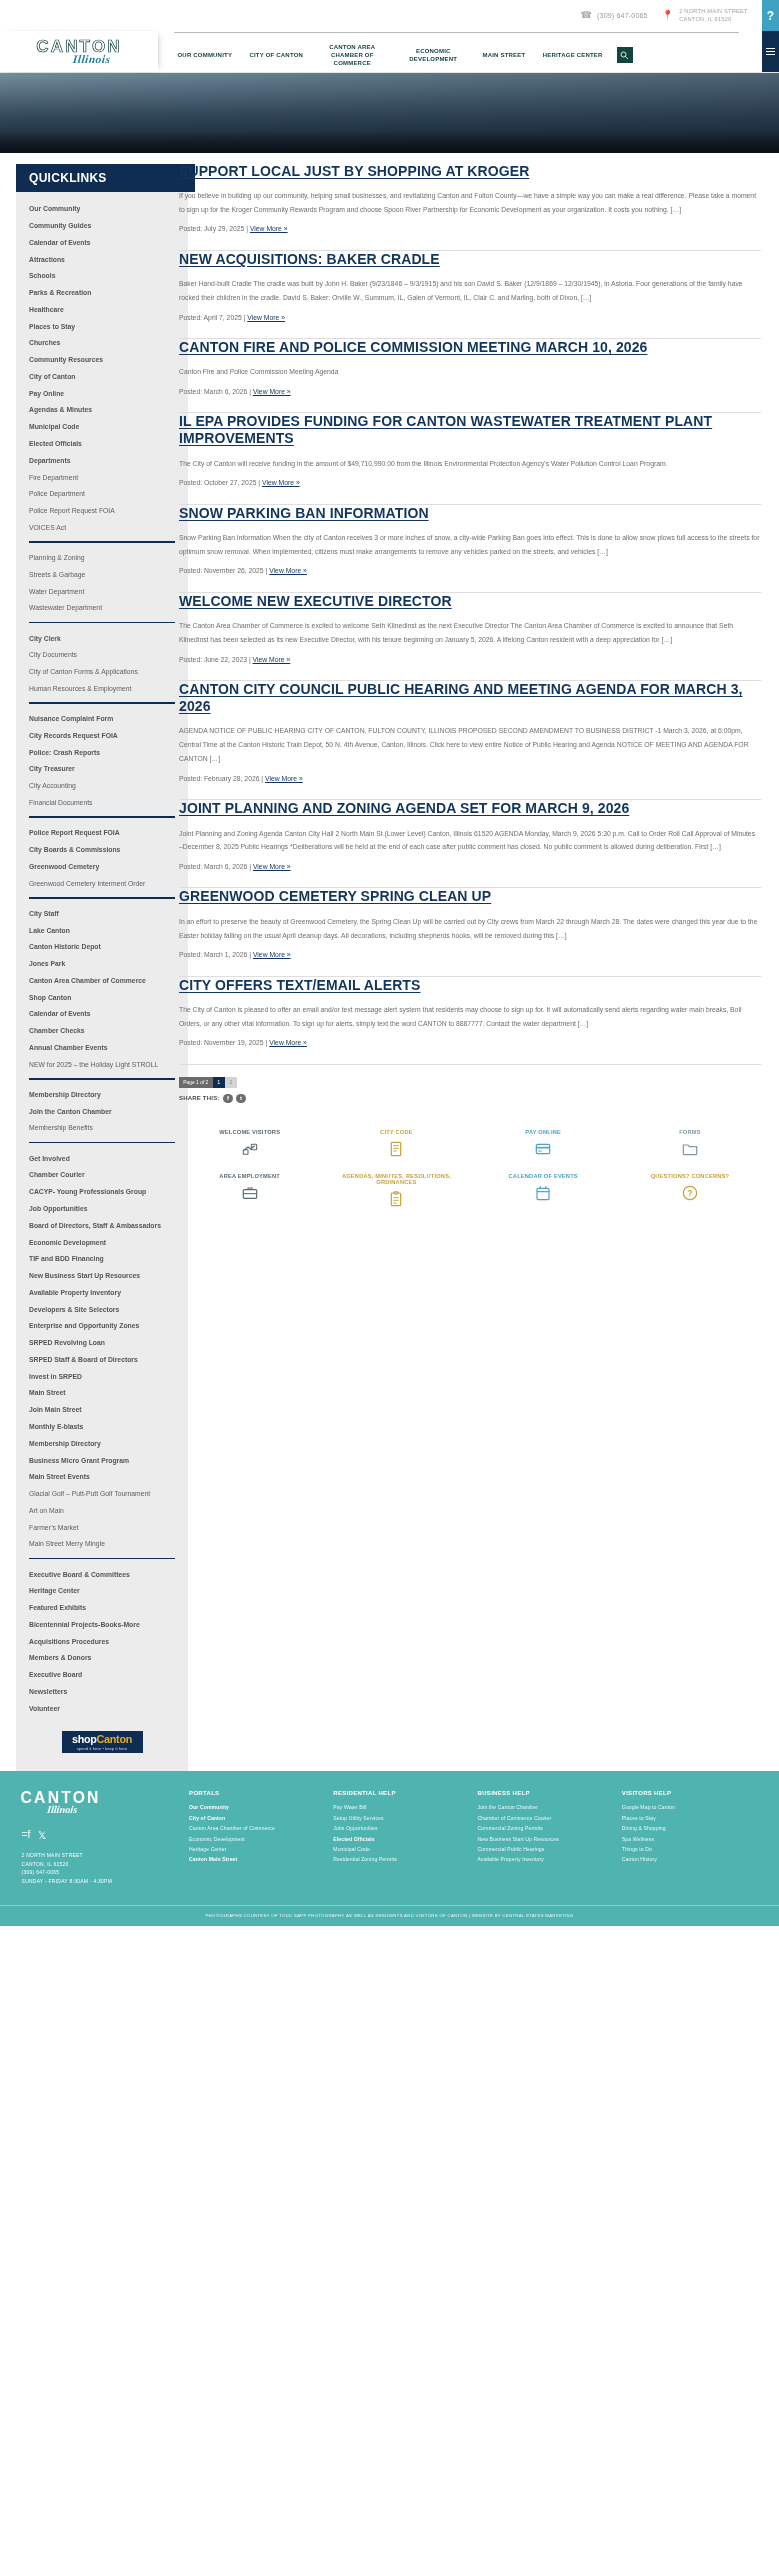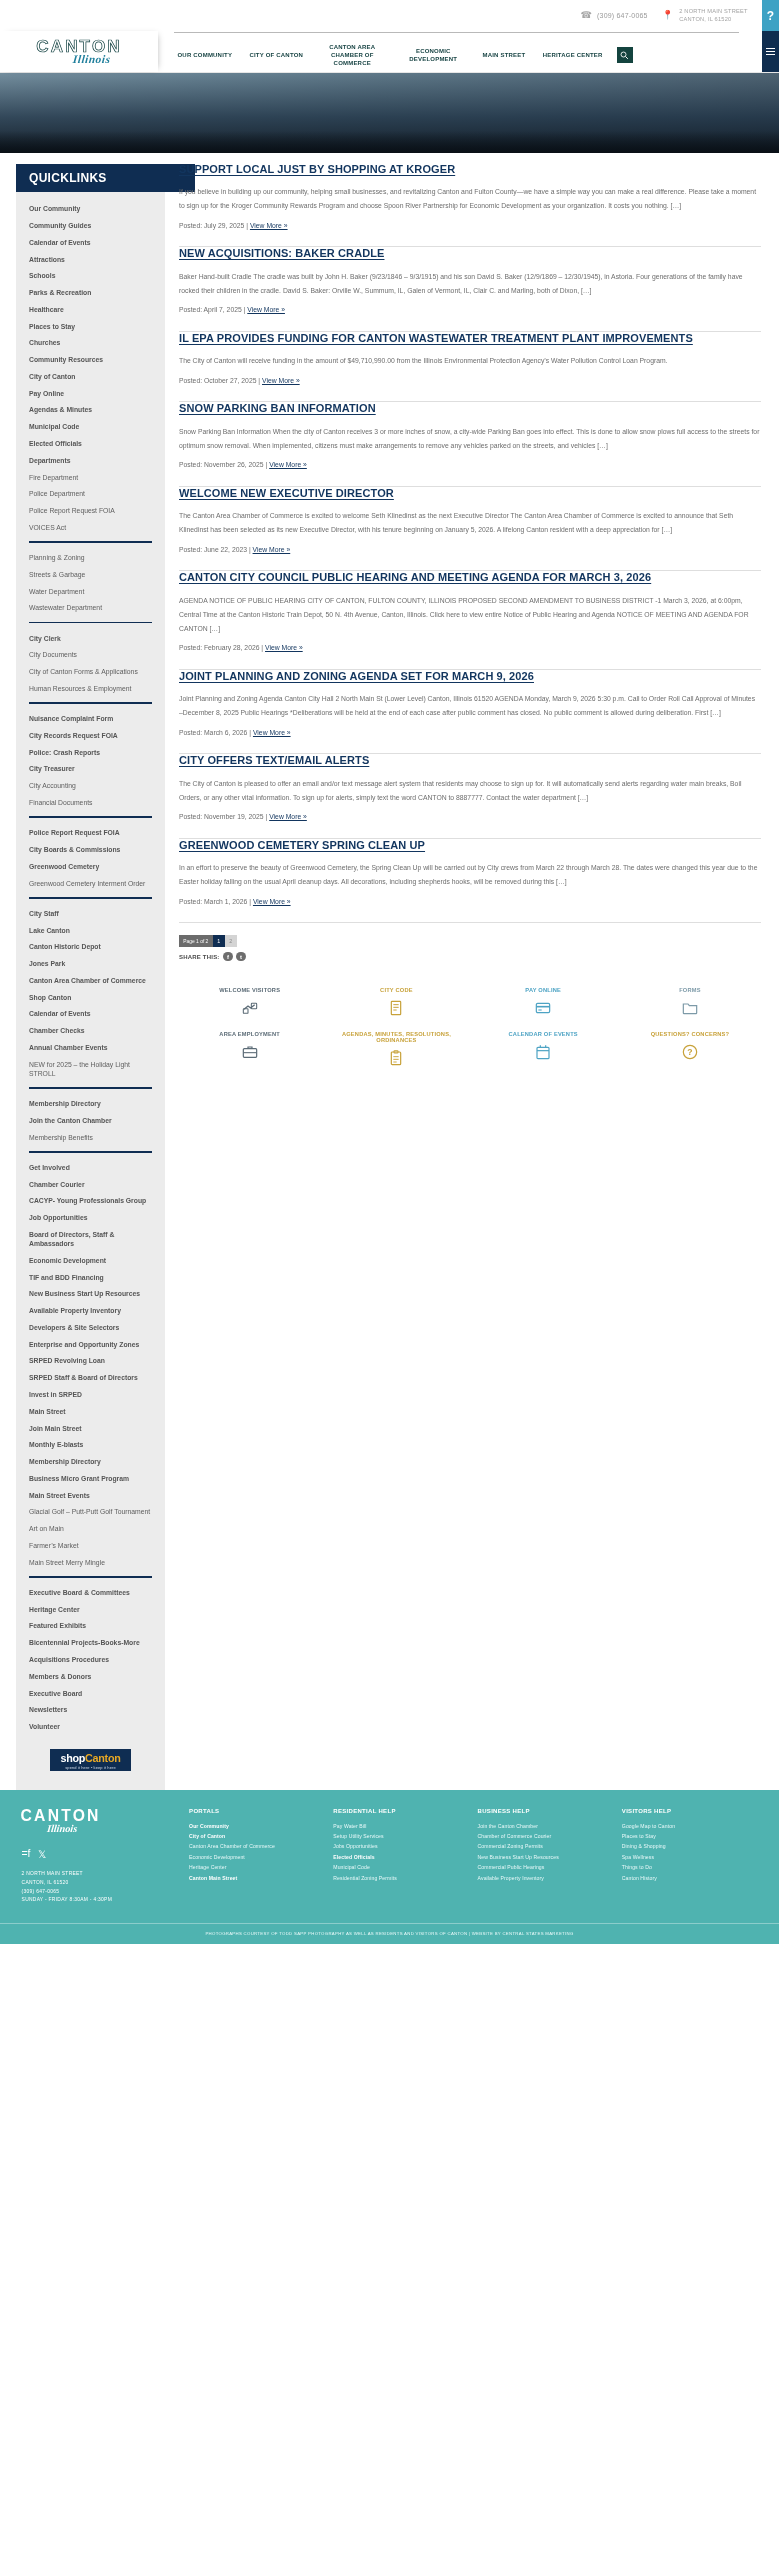--- a/index.html
+++ b/index.html
@@ -89,21 +89,21 @@
   
   .page { display: flex; align-items: flex-start; background: #fff; }
 
   
   .sidebar { width: 166px; flex: 0 0 166px; padding: 10.8px 0 0 16px; }
   .ql-head {
     background: #0f2d52; color: #fff;
     font-size: 12px; font-weight: 700; letter-spacing: 0.3px;
     padding: 7px 0 7px 13px; width: 179px;
   }
-  .ql-body { background: #ececec; width: 149px; padding: 8.7px 0 18.4px 0; }
+  .ql-body { background: #ececec; width: 172px; padding: 8.7px 0 18.4px 0; }
   .ql-link {
     display: block; padding: 3.8px 10.8px 3.8px 13px;
     font-size: 6.8px; line-height: 1.35; color: #5e5e5e;
     text-decoration: none; cursor: pointer;
   }
   .ql-link.bold { font-weight: 700; color: #555; }
   .ql-sep { height: 1.6px; background: #0f2d52; margin: 5.4px 13px 6.5px 13px; }
   .shopcanton {
     margin: 14px auto 0 auto; width: 81px; background: #0f2d52;
     padding: 3.8px 3.2px 1.6px 3.2px; text-align: center; cursor: pointer;
@@ -111,21 +111,21 @@
   .sc-line1 { font-size: 10.8px; font-weight: 700; line-height: 1; letter-spacing: -0.3px; }
   .sc-shop { color: #fff; }
   .sc-canton { color: #e9a924; }
   .sc-tag { color: #cfd9e6; font-size: 4px; letter-spacing: 0.1px; margin-top: 1.1px; }
 
   
   .main { flex: 1; padding: 9.7px 18.4px 0 13px; }
   .post { padding-bottom: 5.4px; }
   .post + .post { border-top: 0.5px solid #dedede; padding-top: 0; }
   .post-title {
-    font-size: 11px; font-weight: 700; color: #12355e;
+    font-size: 14px; font-weight: 700; color: #12355e;
     text-transform: uppercase; letter-spacing: 0.1px; line-height: 1.22;
     text-decoration: underline; text-underline-offset: 1.6px;
     cursor: pointer; margin-bottom: 9.2px;
   }
   .post-excerpt { font-size: 6.8px; color: #6d6d6d; line-height: 2.05; margin-bottom: 8.7px; }
   .post-meta { font-size: 6.8px; color: #6d6d6d; padding-bottom: 12px; }
   .post-meta a { color: #12355e; text-decoration: underline; cursor: pointer; }
   .sep-rule { border-top: 0.5px solid #dedede; }
 
   
@@ -344,20 +344,25 @@
           <div class="post-title">SUPPORT LOCAL JUST BY SHOPPING AT KROGER</div>
           <div class="post-excerpt">If you believe in building up our community, helping small businesses, and revitalizing Canton and Fulton County—we have a simple way you can make a real difference. Please take a moment to sign up for the Kroger Community Rewards Program and choose Spoon River Partnership for Economic Development as your organization. It costs you nothing. […]</div>
           <div class="post-meta"><span>Posted: July 29, 2025 |</span> <a>View More »</a></div>
         </article>
         <article class="post">
           <div class="post-title">NEW ACQUISITIONS: BAKER CRADLE</div>
           <div class="post-excerpt">Baker Hand-built Cradle The cradle was built by John H. Baker (9/23/1846 – 9/3/1915) and his son David S. Baker (12/9/1869 – 12/30/1945), in Astoria. Four generations of the family have rocked their children in the cradle. David S. Baker: Orville W., Summum, IL, Galen of Vermont, IL, Clair C. and Marling, both of Dixon, […]</div>
           <div class="post-meta"><span>Posted: April 7, 2025 |</span> <a>View More »</a></div>
         </article>
         <article class="post">
+          <div class="post-title">CANTON FIRE AND POLICE COMMISSION MEETING MARCH 10, 2026</div>
+          <div class="post-excerpt">Canton Fire and Police Commission Meeting Agenda</div>
+          <div class="post-meta"><span>Posted: March 6, 2026 |</span> <a>View More »</a></div>
+        </article>
+        <article class="post">
           <div class="post-title">IL EPA PROVIDES FUNDING FOR CANTON WASTEWATER TREATMENT PLANT IMPROVEMENTS</div>
           <div class="post-excerpt">The City of Canton will receive funding in the amount of $49,710,990.00 from the Illinois Environmental Protection Agency’s Water Pollution Control Loan Program.</div>
           <div class="post-meta"><span>Posted: October 27, 2025 |</span> <a>View More »</a></div>
         </article>
         <article class="post">
           <div class="post-title">SNOW PARKING BAN INFORMATION</div>
           <div class="post-excerpt">Snow Parking Ban Information When the city of Canton receives 3 or more inches of snow, a city-wide Parking Ban goes into effect. This is done to allow snow plows full access to the streets for optimum snow removal. When implemented, citizens must make arrangements to remove any vehicles parked on the streets, and vehicles […]</div>
           <div class="post-meta"><span>Posted: November 26, 2025 |</span> <a>View More »</a></div>
         </article>
         <article class="post">
@@ -369,28 +374,28 @@
           <div class="post-title">CANTON CITY COUNCIL PUBLIC HEARING AND MEETING AGENDA FOR MARCH 3, 2026</div>
           <div class="post-excerpt">AGENDA NOTICE OF PUBLIC HEARING CITY OF CANTON, FULTON COUNTY, ILLINOIS PROPOSED SECOND AMENDMENT TO BUSINESS DISTRICT -1 March 3, 2026, at 6:00pm, Central Time at the Canton Historic Train Depot, 50 N. 4th Avenue, Canton, Illinois. Click here to view entire Notice of Public Hearing and Agenda NOTICE OF MEETING AND AGENDA FOR CANTON […]</div>
           <div class="post-meta"><span>Posted: February 28, 2026 |</span> <a>View More »</a></div>
         </article>
         <article class="post">
           <div class="post-title">JOINT PLANNING AND ZONING AGENDA SET FOR MARCH 9, 2026</div>
           <div class="post-excerpt">Joint Planning and Zoning Agenda Canton City Hall 2 North Main St (Lower Level) Canton, Illinois 61520 AGENDA Monday, March 9, 2026 5:30 p.m. Call to Order Roll Call Approval of Minutes –December 8, 2025 Public Hearings  *Deliberations will be held at the end of each case after public comment has closed.  No public comment is allowed during deliberation. First […]</div>
           <div class="post-meta"><span>Posted: March 6, 2026 |</span> <a>View More »</a></div>
         </article>
         <article class="post">
+          <div class="post-title">GREENWOOD CEMETERY SPRING CLEAN UP</div>
+          <div class="post-excerpt">In an effort to preserve the beauty of Greenwood Cemetery, the Spring Clean Up will be carried out by City crews from March 22 through March 28. The dates were changed this year due to the Easter holiday falling on the usual April cleanup days. All decorations, including shepherds hooks, will be removed during this […]</div>
+          <div class="post-meta"><span>Posted: March 1, 2026 |</span> <a>View More »</a></div>
+        </article>
+        <article class="post">
           <div class="post-title">CITY OFFERS TEXT/EMAIL ALERTS</div>
           <div class="post-excerpt">The City of Canton is pleased to offer an email and/or text message alert system that residents may choose to sign up for. It will automatically send alerts regarding water main breaks, Boil Orders, or any other vital information. To sign up for alerts, simply text the word CANTON to 8887777. Contact the water department […]</div>
           <div class="post-meta"><span>Posted: November 19, 2025 |</span> <a>View More »</a></div>
-        </article>
-        <article class="post">
-          <div class="post-title">GREENWOOD CEMETERY SPRING CLEAN UP</div>
-          <div class="post-excerpt">In an effort to preserve the beauty of Greenwood Cemetery, the Spring Clean Up will be carried out by City crews from March 22 through March 28. The dates were changed this year due to the Easter holiday falling on the usual April cleanup days. All decorations, including shepherds hooks, will be removed during this […]</div>
-          <div class="post-meta"><span>Posted: March 1, 2026 |</span> <a>View More »</a></div>
         </article>
       </div>
 
     <div class="sep-rule"></div>
 
     <div class="pager">
       <div class="pager-label">Page 1 of 2</div>
       <div class="pg active">1</div>
       <div class="pg inactive">2</div>
     </div>

